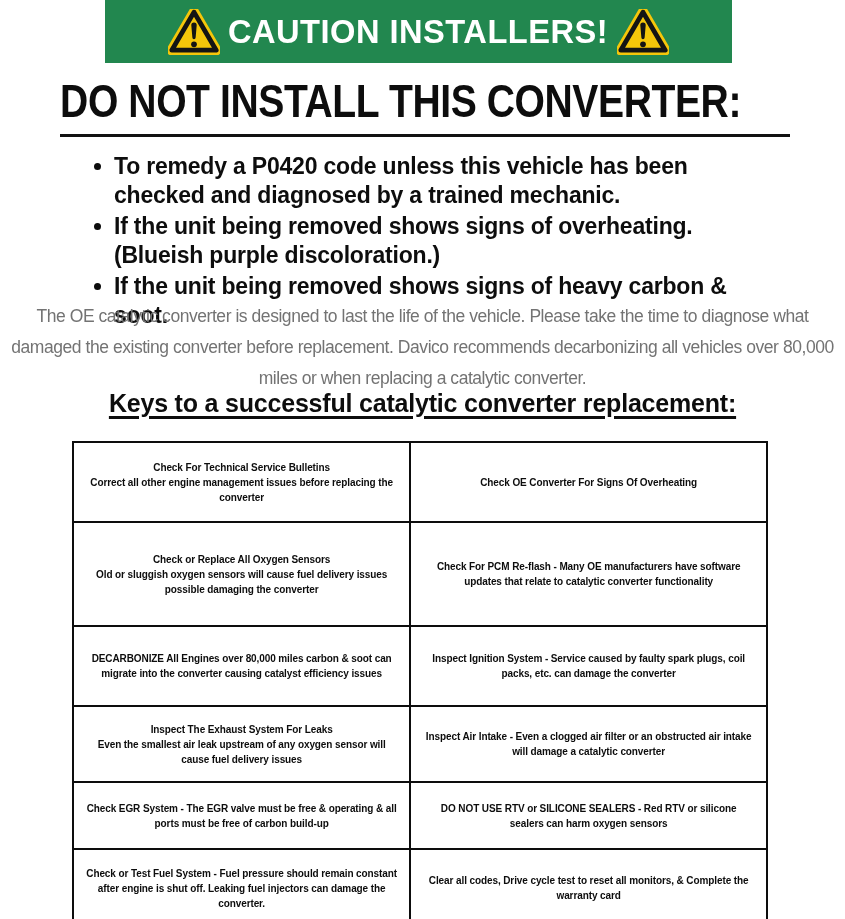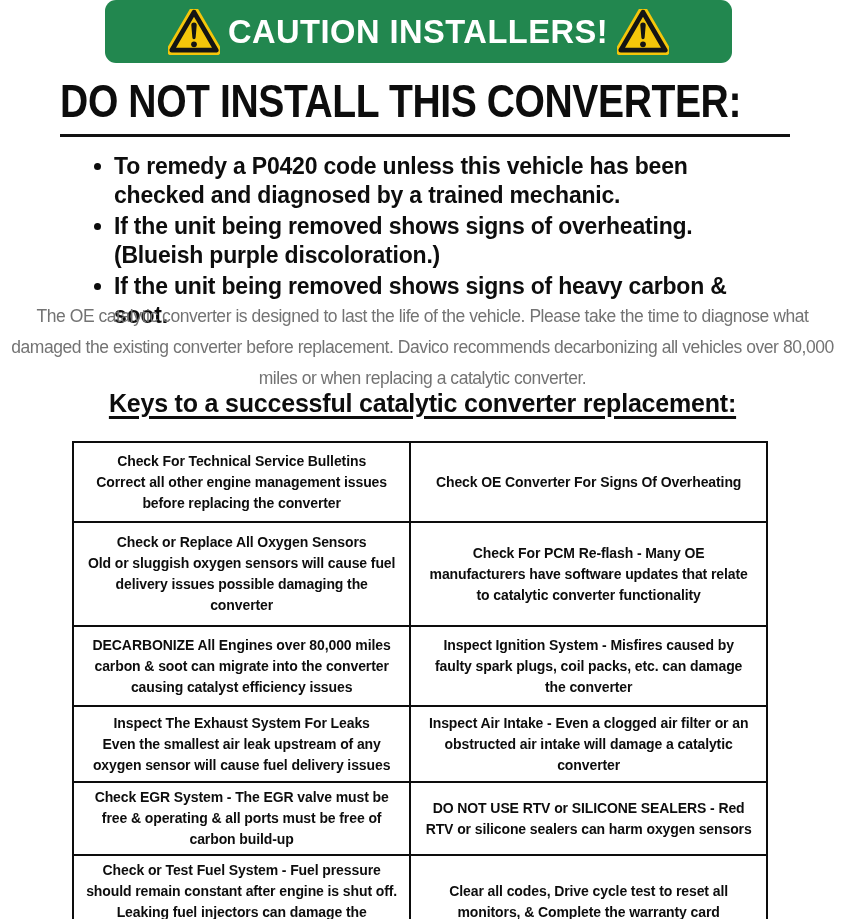--- a/index.html
+++ b/index.html
@@ -8,21 +8,21 @@
     width:845px;height:919px;
     background:#ffffff;
     font-family:"Liberation Sans", sans-serif;
     color:#0d0d0d;
     overflow:hidden;
   }
   
   .banner{
     position:absolute;top:0;left:105px;width:627px;height:63px;
     background:#22874f;
-    display:flex;align-items:center;justify-content:center;border-radius:11px;
+    display:flex;align-items:center;justify-content:center;
   }
   .warn-icon{width:52px;height:46px;flex:0 0 auto;display:block;}
   .banner-text{
     color:#ffffff;font-size:34px;font-weight:bold;letter-spacing:.5px;
     transform:scaleX(.96);display:inline-block;white-space:nowrap;
   }
   
   .title{
     position:absolute;top:74px;left:0;width:722px;text-align:center;
   }
@@ -60,21 +60,21 @@
     text-decoration:underline;text-decoration-thickness:2.5px;text-underline-offset:4px;
   }
   
   table.checklist{
     position:absolute;top:441px;left:72px;width:696px;height:461px;
     border-collapse:collapse;table-layout:fixed;
   }
   table.checklist td{
     border:2.5px solid #0d0d0d;
     vertical-align:middle;text-align:center;
-    font-size:14px;font-weight:bold;line-height:1.5;letter-spacing:-.1px;
+    font-size:10px;font-weight:bold;line-height:1.5;letter-spacing:-.1px;
     padding:4px 12px;white-space:pre-line;
   }
   table.checklist col.c-left{width:48.6%;}
   table.checklist col.c-right{width:51.4%;}
   table.checklist tr:nth-child(1){height:80px;}
   table.checklist tr:nth-child(2){height:104px;}
   table.checklist tr:nth-child(3){height:80px;}
   table.checklist tr:nth-child(4){height:76px;}
   table.checklist tr:nth-child(5){height:67px;padding-left:36px;}
   table.checklist tr:nth-child(6){height:78px;margin-left:29px;}
@@ -129,21 +129,21 @@
 Correct all other engine management issues before replacing the converter</td>
         <td class="big">Check OE Converter For Signs Of Overheating</td>
       </tr>
       <tr>
         <td>Check or Replace All Oxygen Sensors
 Old or sluggish oxygen sensors will cause fuel delivery issues possible damaging the converter</td>
         <td>Check For PCM Re-flash - Many OE manufacturers have software updates that relate to catalytic converter functionality</td>
       </tr>
       <tr>
         <td>DECARBONIZE All Engines over 80,000 miles carbon &amp; soot can migrate into the converter causing catalyst efficiency issues</td>
-        <td>Inspect Ignition System - Misfires caused by faulty spark plugs, coil packs, etc. can damage the converter</td>
+        <td>Inspect Ignition System - Service caused by faulty spark plugs, coil packs, etc. can damage the converter</td>
       </tr>
       <tr>
         <td>Inspect The Exhaust System For Leaks
 Even the smallest air leak upstream of any oxygen sensor will cause fuel delivery issues</td>
         <td>Inspect Air Intake - Even a clogged air filter or an obstructed air intake will damage a catalytic converter</td>
       </tr>
       <tr>
         <td>Check EGR System - The EGR valve must be free &amp; operating &amp; all ports must be free of carbon build-up</td>
         <td>DO NOT USE RTV or SILICONE SEALERS - Red RTV or silicone sealers can harm oxygen sensors</td>
       </tr>

